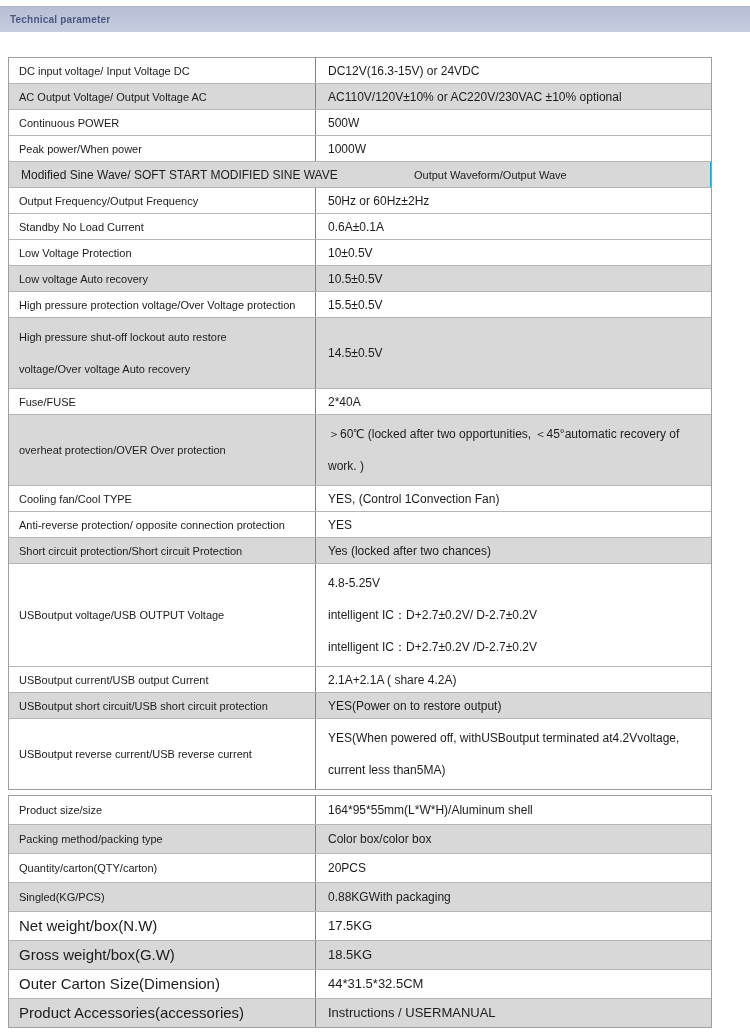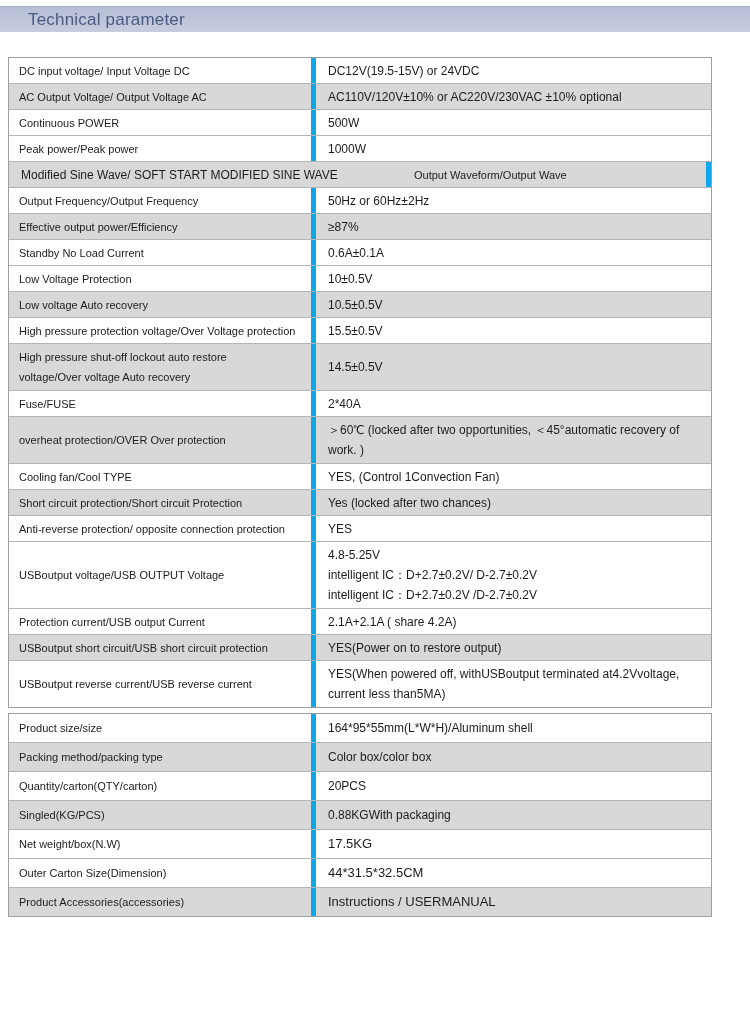--- a/index.html
+++ b/index.html
@@ -17,23 +17,23 @@
     margin-top: 6px;
     height: 26px;
     width: 100%;
     background: linear-gradient(to bottom, var(--header-bg-dark, #b7bfd6), var(--header-bg, #c6cce0));
     border-top: 1px solid #aab2cc;
     display: flex;
     align-items: center;
     box-sizing: border-box;
   }
   .section-title {
-    padding-left: 28px;
-    font-size: 17px;
-    font-weight: normal;
+    padding-left: 10px;
+    font-size: 10px;
+    font-weight: bold;
     color: var(--header-text, #4a5980);
     letter-spacing: 0.2px;
   }
 
   
   .spec-table {
     width: 704px;
     margin-left: 8px;
     border: 1px solid #9e9e9e;
     box-sizing: border-box;
@@ -56,81 +56,77 @@
     padding: 3px 8px;
     white-space: pre-line;
     line-height: 16px;
   }
   .cell.label {
     width: 307px;
     flex: none;
     align-self: stretch;
     display: flex;
     align-items: center;
-    border-right: 5px solid #0ea5e9;
+    border-right: 1px solid #0ea5e9;
     padding-left: 10px;
     font-size: 11px;
   }
   .cell.value {
     flex: 1;
     padding-left: 12px;
     font-size: 12px;
   }
-  .cell.multiline { line-height: 20px; }
+  .cell.multiline { line-height: 32px; }
 
   
   #shipping-table .row { min-height: 28px; }
-  #shipping-table .row:nth-child(n+5) .label { font-size: 11px; }
+  #shipping-table .row:nth-child(n+5) .label { font-size: 15px; }
   #shipping-table .row:nth-child(n+5) .value { font-size: 13px; font-weight: 500; }
 </style>
 </head>
 <body>
 
 <div class="page">
 
   <div class="section-header">
     <span class="section-title">Technical parameter</span>
   </div>
 
   <div class="spec-table" id="spec-table">
   <div class="row">
     <div class="cell label">DC input voltage/ Input Voltage DC</div>
-    <div class="cell value">DC12V(19.5-15V) or 24VDC</div>
+    <div class="cell value">DC12V(16.3-15V) or 24VDC</div>
   </div>
 
   <div class="row shaded">
     <div class="cell label">AC Output Voltage/ Output Voltage AC</div>
     <div class="cell value">AC110V/120V±10% or AC220V/230VAC ±10% optional</div>
   </div>
 
   <div class="row">
     <div class="cell label">Continuous POWER</div>
     <div class="cell value">500W</div>
   </div>
 
 
   <div class="row">
-    <div class="cell label">Peak power/Peak power</div>
+    <div class="cell label">Peak power/When power</div>
     <div class="cell value">1000W</div>
   </div>
 
   <div class="row shaded">
     <div class="cell value">Modified Sine Wave/ SOFT START MODIFIED SINE WAVE</div>
     <div class="cell label">Output Waveform/Output Wave</div>
   </div>
 
   <div class="row">
     <div class="cell label">Output Frequency/Output Frequency</div>
     <div class="cell value">50Hz or 60Hz±2Hz</div>
   </div>
 
-  <div class="row shaded">
-    <div class="cell label">Effective output power/Efficiency</div>
-    <div class="cell value">≥87%</div>
-  </div>
 
   <div class="row">
     <div class="cell label">Standby No Load Current</div>
     <div class="cell value">0.6A±0.1A</div>
   </div>
 
   <div class="row">
     <div class="cell label">Low Voltage Protection</div>
     <div class="cell value">10±0.5V</div>
   </div>
@@ -160,39 +156,39 @@
     <div class="cell label">overheat protection/OVER Over protection</div>
     <div class="cell value multiline">＞60℃ (locked after two opportunities, ＜45°automatic recovery of
 work. )</div>
   </div>
 
   <div class="row">
     <div class="cell label">Cooling fan/Cool TYPE</div>
     <div class="cell value">YES, (Control 1Convection Fan)</div>
   </div>
 
+  <div class="row">
+    <div class="cell label">Anti-reverse protection/ opposite connection protection</div>
+    <div class="cell value">YES</div>
+  </div>
+
   <div class="row shaded">
     <div class="cell label">Short circuit protection/Short circuit Protection</div>
     <div class="cell value">Yes (locked after two chances)</div>
-  </div>
-
-  <div class="row">
-    <div class="cell label">Anti-reverse protection/ opposite connection protection</div>
-    <div class="cell value">YES</div>
   </div>
 
   <div class="row">
     <div class="cell label">USBoutput voltage/USB OUTPUT Voltage</div>
     <div class="cell value multiline">4.8-5.25V
 intelligent IC：D+2.7±0.2V/ D-2.7±0.2V
 intelligent IC：D+2.7±0.2V /D-2.7±0.2V</div>
   </div>
 
   <div class="row">
-    <div class="cell label">Protection current/USB output Current</div>
+    <div class="cell label">USBoutput current/USB output Current</div>
     <div class="cell value">2.1A+2.1A ( share 4.2A)</div>
   </div>
 
 
   <div class="row shaded">
     <div class="cell label">USBoutput short circuit/USB short circuit protection</div>
     <div class="cell value">YES(Power on to restore output)</div>
   </div>
 
   <div class="row">
@@ -221,20 +217,24 @@
   <div class="row shaded">
     <div class="cell label">Singled(KG/PCS)</div>
     <div class="cell value">0.88KGWith packaging</div>
   </div>
 
   <div class="row">
     <div class="cell label">Net weight/box(N.W)</div>
     <div class="cell value">17.5KG</div>
   </div>
 
+  <div class="row shaded">
+    <div class="cell label">Gross weight/box(G.W)</div>
+    <div class="cell value">18.5KG</div>
+  </div>
 
   <div class="row">
     <div class="cell label">Outer Carton Size(Dimension)</div>
     <div class="cell value">44*31.5*32.5CM</div>
   </div>
 
   <div class="row shaded">
     <div class="cell label">Product Accessories(accessories)</div>
     <div class="cell value">Instructions / USERMANUAL</div>
   </div>

